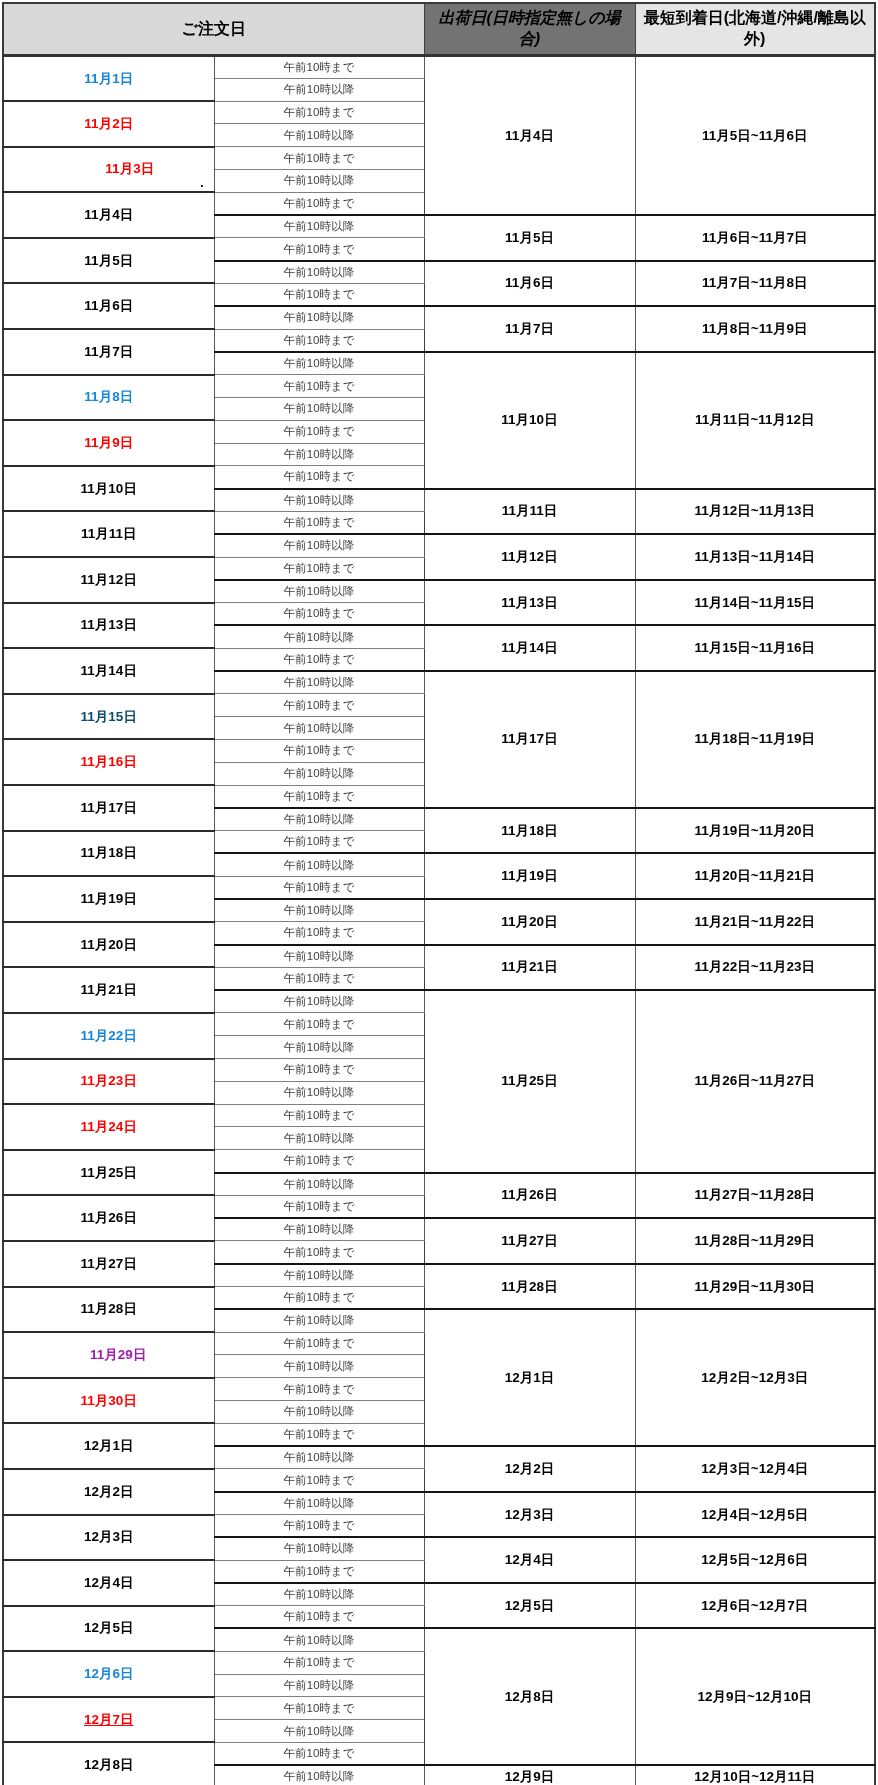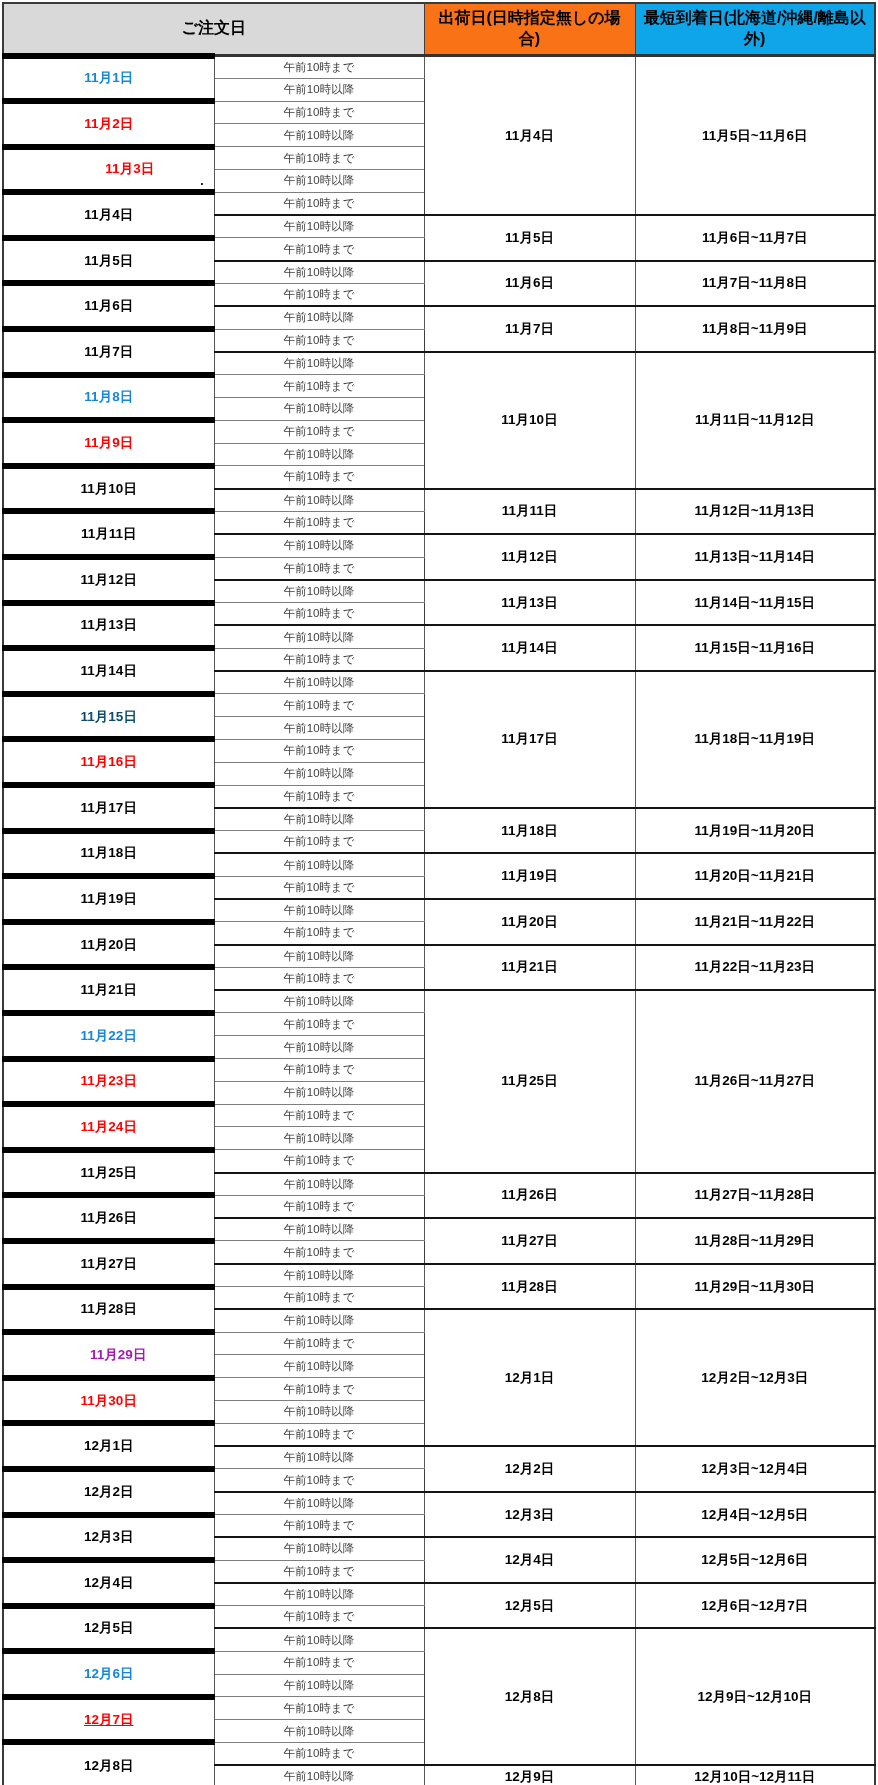--- a/index.html
+++ b/index.html
@@ -29,21 +29,21 @@
     border:1px solid #595959;
     text-align:center;
     vertical-align:middle;
     padding:0;
     overflow:hidden;
     background:#ffffff;
   }
   td.date{
     font-size:13.5px;
     font-weight:bold;
-    border-top:6px solid #000000;
+    border-top:2px solid #000000;
     border-bottom:2px solid #2b2b2b;
     position:relative;
   }
   td.time{
     font-size:11.5px;
     font-weight:normal;
     color:#404040;
     border-top:1px solid #7e7e7e;
     border-bottom:1px solid #7e7e7e;
   }
@@ -74,22 +74,22 @@
   <table>
     <colgroup>
       <col style="width:211px">
       <col style="width:210px">
       <col style="width:211px">
       <col style="width:240px">
     </colgroup>
     <thead>
       <tr>
         <th colspan="2" style="background: rgb(217, 217, 217);">ご注文日</th>
-        <th style="background: #f97316;">出荷日(日時指定無しの場合)</th>
-        <th style="background: #0ea5e9;">最短到着日(北海道/沖縄/離島以外)</th>
+        <th style="background: #737373; font-style: italic;">出荷日(日時指定無しの場合)</th>
+        <th style="background: #e5e5e5;">最短到着日(北海道/沖縄/離島以外)</th>
       </tr>
     </thead>
     <tbody id="tbody">
         <tr>
           <td rowspan="2" class="date" style="color: rgb(21, 134, 216);">11月1日</td>
           <td class="time">午前10時まで</td>
           <td class="ship" rowspan="7">11月4日</td>
           <td class="arrival" rowspan="7">11月5日~11月6日</td>
         </tr>
         <tr>

